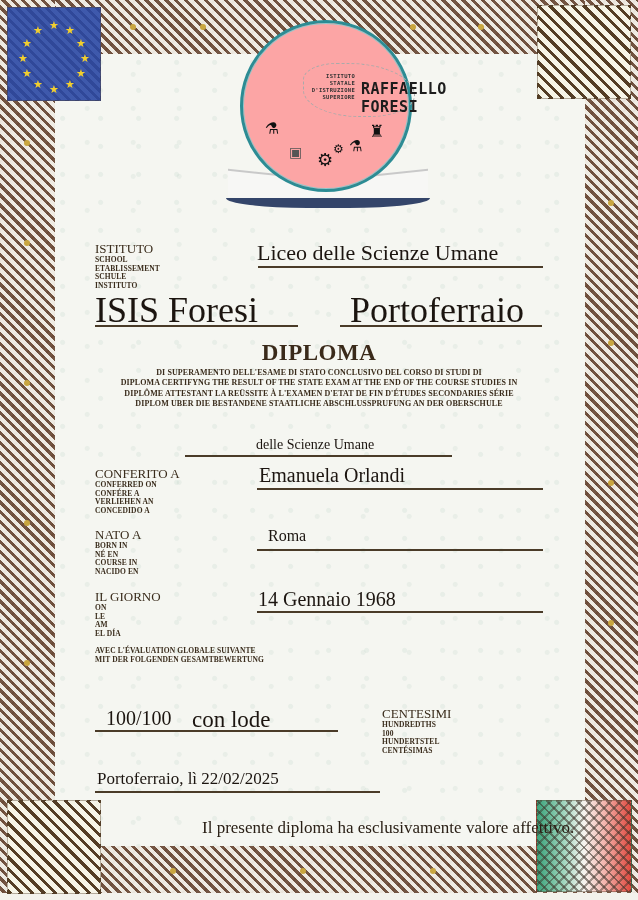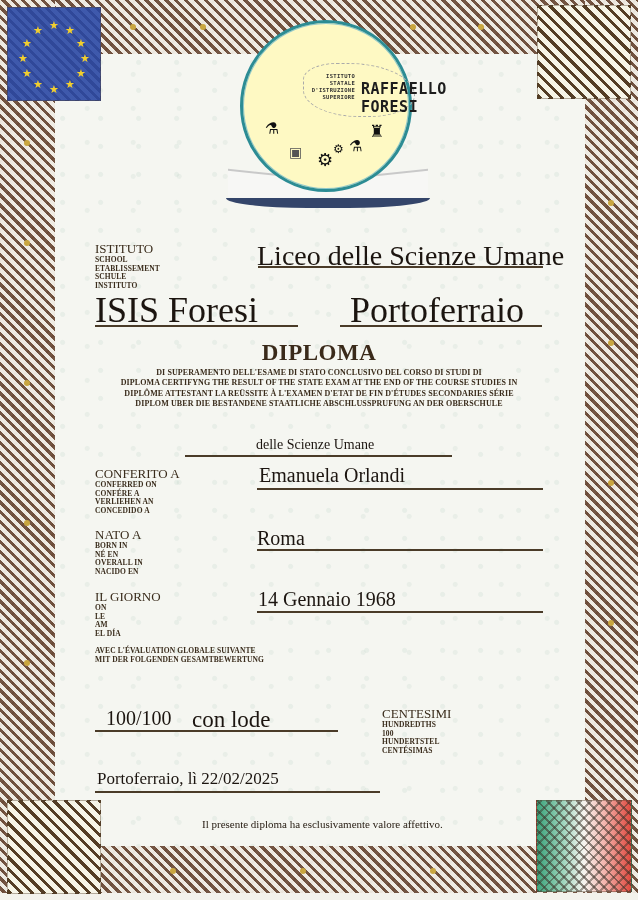--- a/index.html
+++ b/index.html
@@ -63,21 +63,21 @@
     left: 536px; top: 800px; width: 96px; height: 92px;
     background:
       repeating-linear-gradient(45deg, rgba(60,50,40,0.55) 0 2px, transparent 2px 7px),
       repeating-linear-gradient(-45deg, rgba(60,50,40,0.45) 0 2px, transparent 2px 7px),
       linear-gradient(90deg, #3aa37a 0%, #9fd5bd 28%, #f6f4ef 50%, #f3b4ad 72%, #e0483e 100%);
   }
   
   .logo-wrap { position: absolute; left: 222px; top: 18px; width: 216px; height: 200px; }
   .logo-circle {
     position: absolute; left: 18px; top: 2px; width: 166px; height: 166px; border-radius: 50%;
-    background: #fef9c3; border: 3px solid #2c8c94; box-shadow: 0 0 0 1px #8fc8cc inset;
+    background: #fca5a5; border: 3px solid #2c8c94; box-shadow: 0 0 0 1px #8fc8cc inset;
   }
   .logo-small {
     position: absolute; left: 52px; top: 50px; width: 60px;
     font-family: "DejaVu Sans Mono", monospace; font-size: 5.5px; line-height: 7px;
     text-align: right; color: #333; font-weight: bold; letter-spacing: 0.3px;
   }
   .logo-name {
     position: absolute; left: 118px; top: 57px;
     font-family: "DejaVu Sans Mono", monospace; font-weight: bold; font-size: 15px; line-height: 18px;
     color: #1d1d1d; letter-spacing: 0.5px;
@@ -109,21 +109,21 @@
   .field-line { position: absolute; height: 1.5px; background: #4a3b28; }
   .field-val { color: #1c1510; white-space: nowrap; }
   .title {
     font-weight: bold; font-size: 23px; color: #3a2a1a; letter-spacing: 0.5px;
     text-align: center; width: 638px; left: 0;
   }
   .sub-lines {
     left: 90px; width: 458px; text-align: center;
     font-size: 8px; line-height: 10.3px; font-weight: bold; color: #3a2c1c; letter-spacing: 0.1px;
   }
-  .footnote { font-size: 11px; color: #2a2016; }
+  .footnote { font-size: 17px; color: #2a2016; }
 </style>
 </head>
 <body>
 
 <div class="border-band band-top"></div>
 <div class="border-band band-bottom"></div>
 <div class="border-band band-left"></div>
 <div class="border-band band-right"></div>
 <div class="band-mask"></div>
 <div class="bottom-strip"></div>
@@ -192,21 +192,21 @@
   </div>
 </div>
 
 <div class="abs" style="left:95px;top:242px">
   <div class="lbl-main">ISTITUTO</div>
   <div class="lbl-sub">SCHOOL</div>
   <div class="lbl-sub">ETABLISSEMENT</div>
   <div class="lbl-sub">SCHULE</div>
   <div class="lbl-sub">INSTITUTO</div>
 </div>
-<div class="abs field-val" style="left:257px;top:240px;font-size:28px">Liceo delle Scienze Umane</div>
+<div class="abs field-val" style="left:257px;top:240px;font-size:22px">Liceo delle Scienze Umane</div>
 <div class="field-line" style="left:258px;top:266px;width:285px"></div>
 
 <div class="abs field-val" style="left:95px;top:290px;font-size:36px;line-height:40px">ISIS Foresi</div>
 <div class="field-line" style="left:95px;top:325px;width:203px"></div>
 <div class="abs field-val" style="left:350px;top:290px;font-size:36px;line-height:40px">Portoferraio</div>
 <div class="field-line" style="left:340px;top:325px;width:202px"></div>
 
 <div class="abs title" style="top:340px">DIPLOMA</div>
 <div class="abs sub-lines" style="top:368px">
   <div>DI SUPERAMENTO DELL'ESAME DI STATO CONCLUSIVO DEL CORSO DI STUDI DI</div>
@@ -224,24 +224,24 @@
   <div class="lbl-sub">VERLIEHEN AN</div>
   <div class="lbl-sub">CONCEDIDO A</div>
 </div>
 <div class="abs field-val" style="left:259px;top:464px;font-size:20px">Emanuela Orlandi</div>
 <div class="field-line" style="left:257px;top:488px;width:286px"></div>
 
 <div class="abs" style="left:95px;top:528px">
   <div class="lbl-main">NATO A</div>
   <div class="lbl-sub">BORN IN</div>
   <div class="lbl-sub">NÉ EN</div>
-  <div class="lbl-sub">OVERALL IN</div>
+  <div class="lbl-sub">COURSE IN</div>
   <div class="lbl-sub">NACIDO EN</div>
 </div>
-<div class="abs field-val" style="left:257px;top:527px;font-size:20px">Roma</div>
+<div class="abs field-val" style="left:268px;top:527px;font-size:16px">Roma</div>
 <div class="field-line" style="left:257px;top:549px;width:286px"></div>
 
 <div class="abs" style="left:95px;top:590px">
   <div class="lbl-main">IL GIORNO</div>
   <div class="lbl-sub">ON</div>
   <div class="lbl-sub">LE</div>
   <div class="lbl-sub">AM</div>
   <div class="lbl-sub">EL DÍA</div>
 </div>
 <div class="abs field-val" style="left:258px;top:588px;font-size:20px">14 Gennaio 1968</div>

